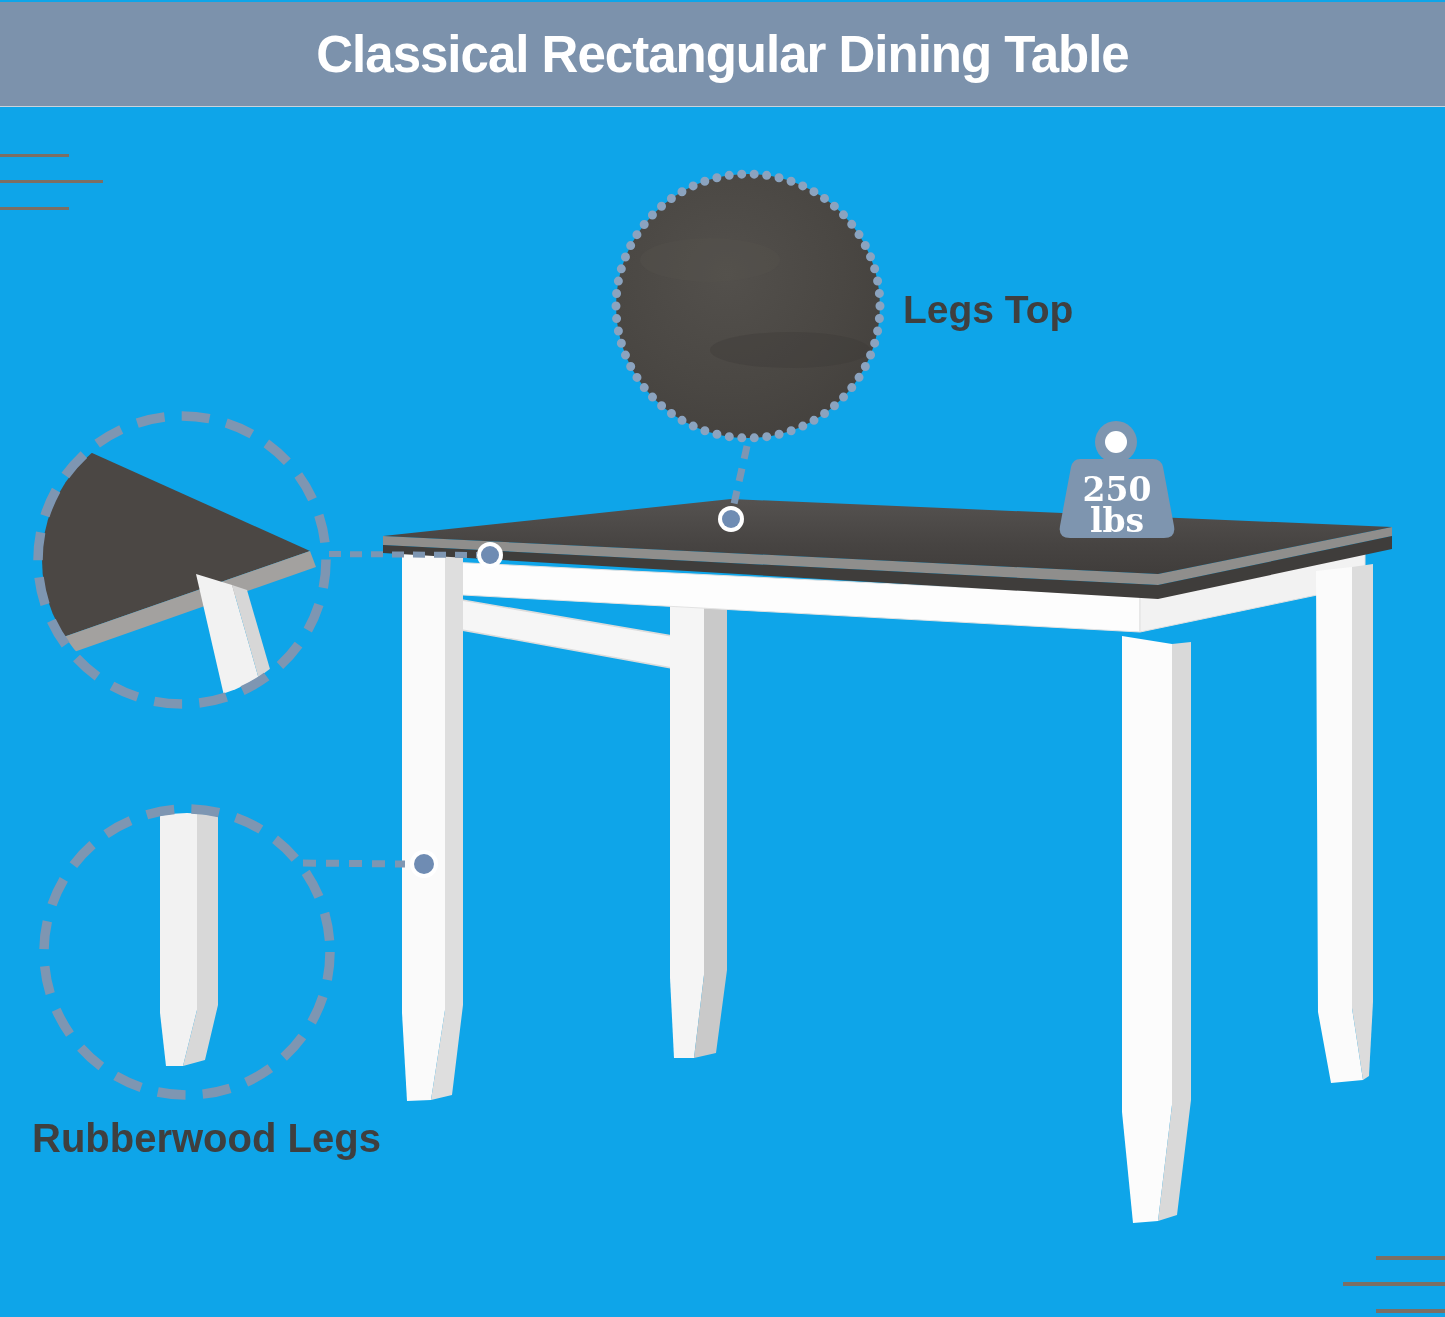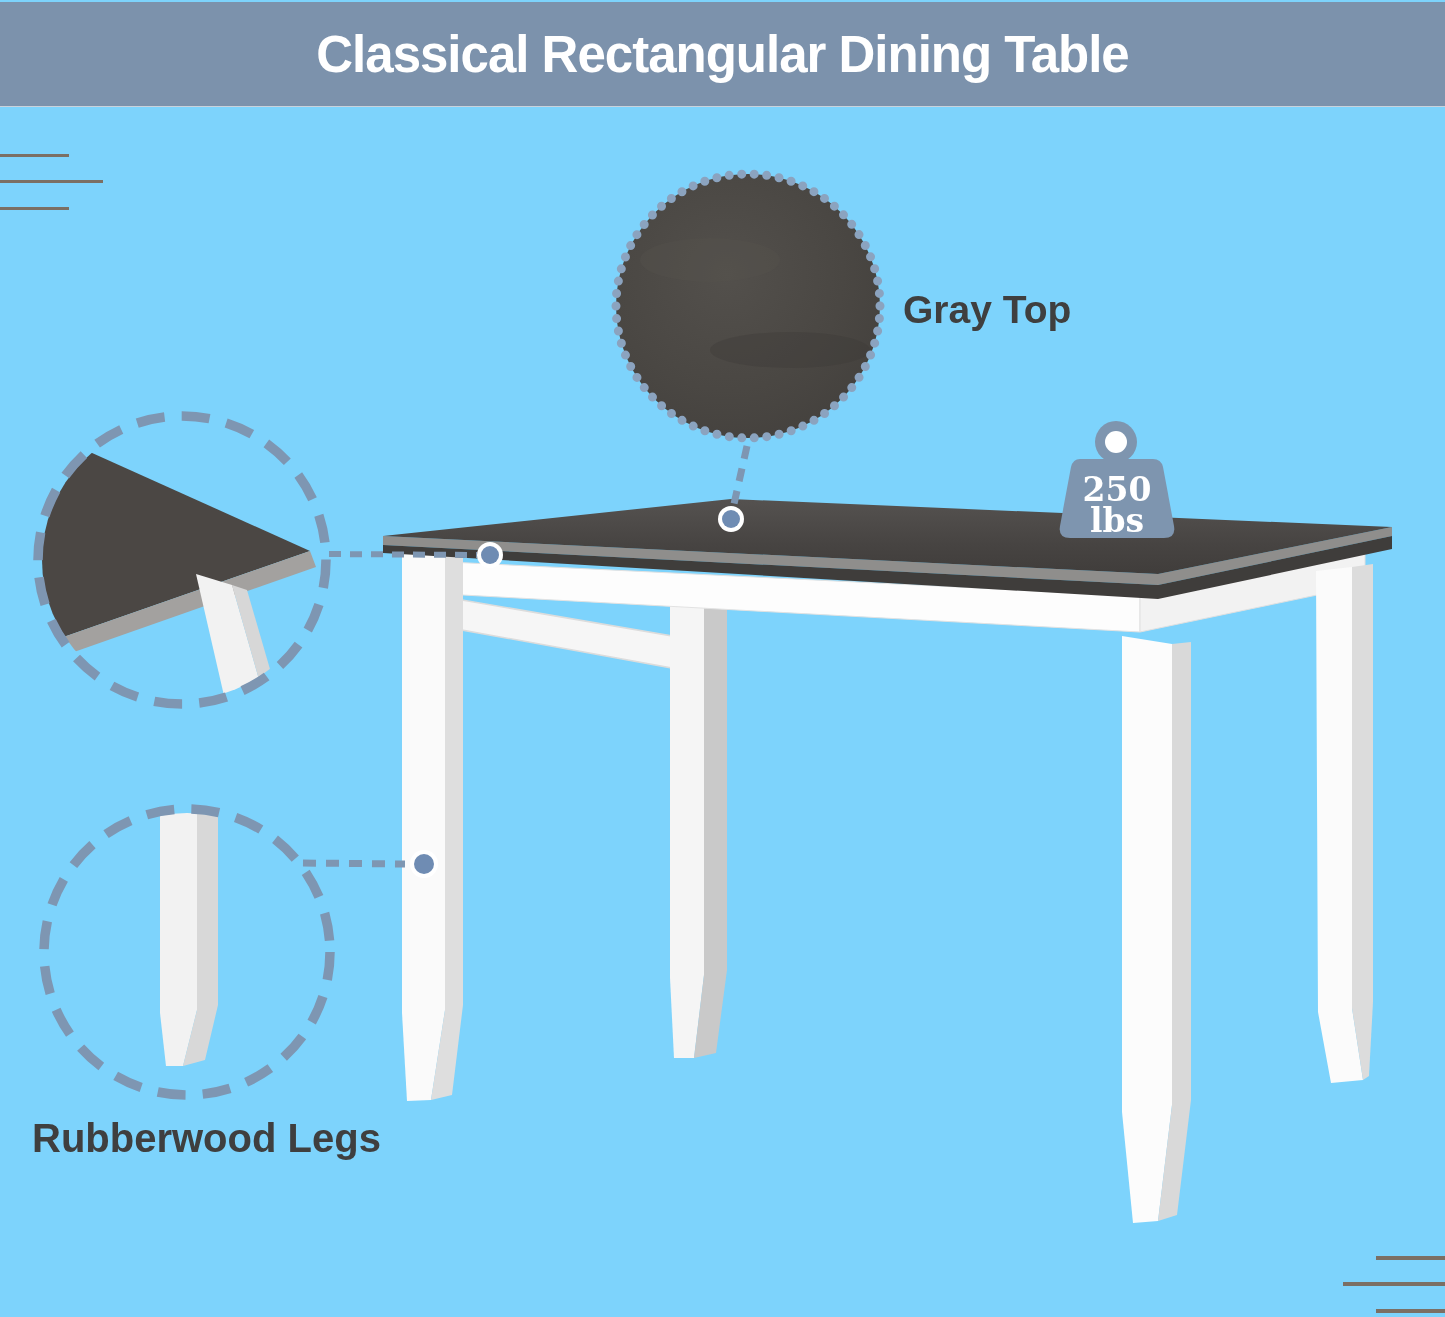--- a/index.html
+++ b/index.html
@@ -7,21 +7,21 @@
     --accent:#7e96b2;
     --dot-fill:#6f8cb3;
     --decor-line:#7b6f64;
     --label-text:#3f3f3f;
     --table-top:#4a4744;
     --badge:#7e95af;
   }
   html,body{margin:0;padding:0;}
   body{width:1445px;height:1317px;background:#ffffff;overflow:hidden;
        font-family:"Liberation Sans", sans-serif;position:relative;}
-  .page{position:absolute;inset:0;background:#7dd3fc;}
+  .page{position:absolute;inset:0;background:#0ea5e9;}
   .header-band{position:absolute;left:0;top:2px;width:1445px;height:104px;
        background:var(--header-bg);border-bottom:1px solid #c9d2dc;
        display:flex;align-items:center;justify-content:center;}
   .header-title{color:#ffffff;font-weight:bold;font-size:51px;letter-spacing:-1px;
        font-family:"Liberation Sans", sans-serif;}
   .decor{position:absolute;height:3px;background:var(--decor-line);}
   .decor.tl1{left:0;top:154px;width:69px;}
   .decor.tl2{left:0;top:180px;width:103px;}
   .decor.tl3{left:0;top:207px;width:69px;}
   .decor.br1{right:0;top:1256px;width:69px;height:4px;}
@@ -143,15 +143,15 @@
         <polygon points="160,806 197,806 197,1010 183,1066 166,1066 160,1013" fill="#f2f2f2"></polygon>
         <polygon points="197,806 218,806 218,1005 205,1060 183,1066 197,1010" fill="#d8d8d8"></polygon>
       </g>
       <circle cx="187" cy="952" r="143" fill="none" style="stroke:var(--accent)" stroke-width="9.5" stroke-dasharray="28 17.2"></circle>
       <line x1="303" y1="863" x2="405" y2="864" style="stroke:var(--accent)" stroke-width="7" stroke-dasharray="13 10"></line>
       <circle cx="424" cy="864" r="14" fill="#ffffff"></circle>
       <circle cx="424" cy="864" r="10" style="fill:var(--dot-fill)"></circle>
     </g>
   </svg>
 
-  <div class="callout-label label-gray-top">Gray Top</div>
+  <div class="callout-label label-gray-top">Legs Top</div>
   <div class="callout-label label-legs">Rubberwood Legs</div>
 </div>
 
 </body></html>

